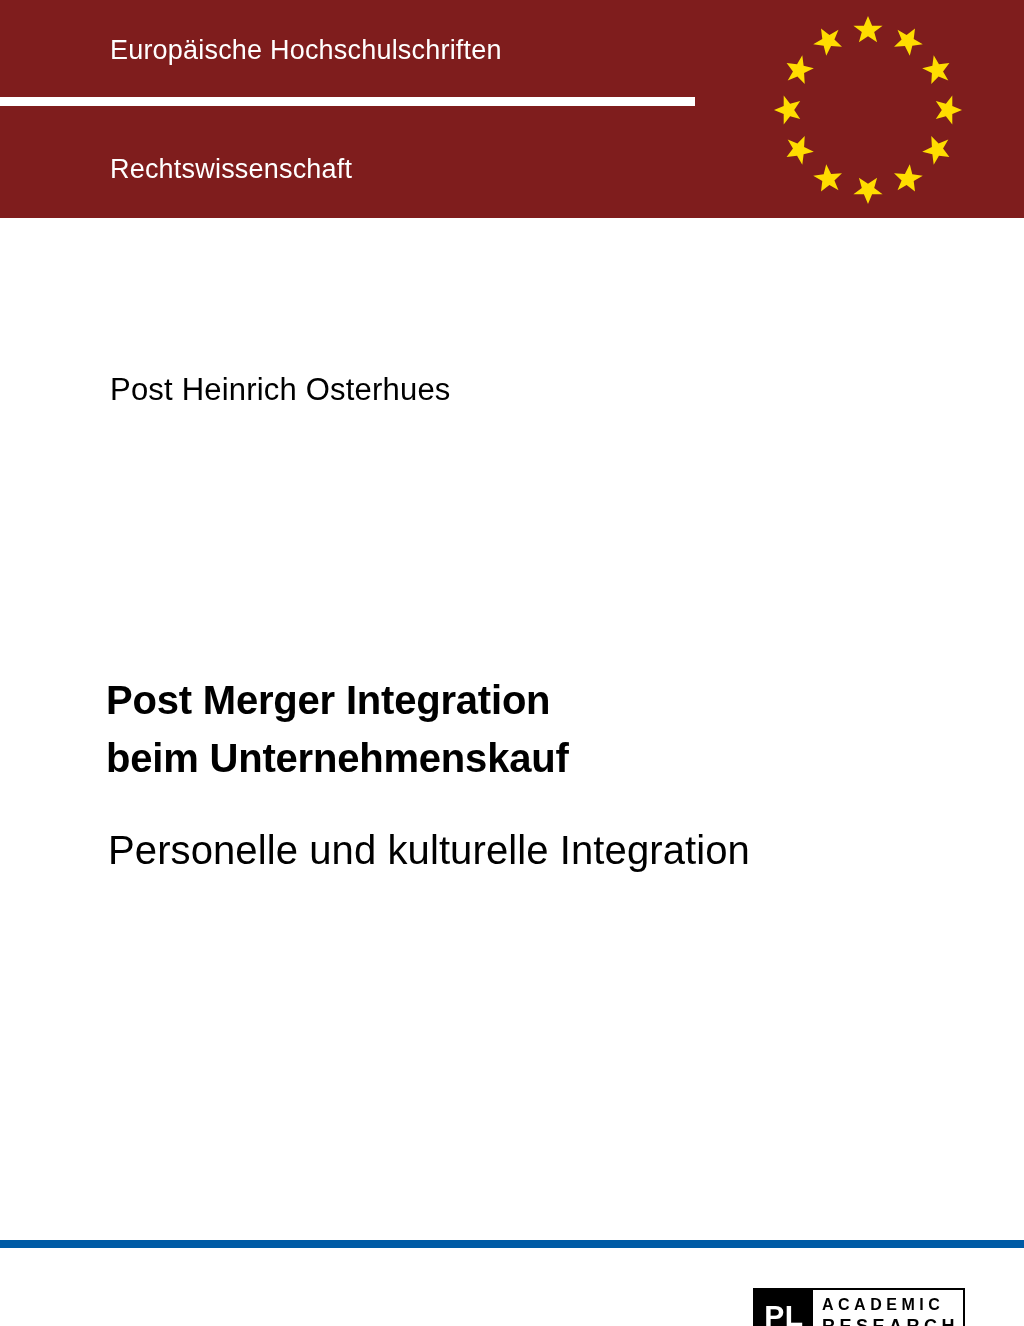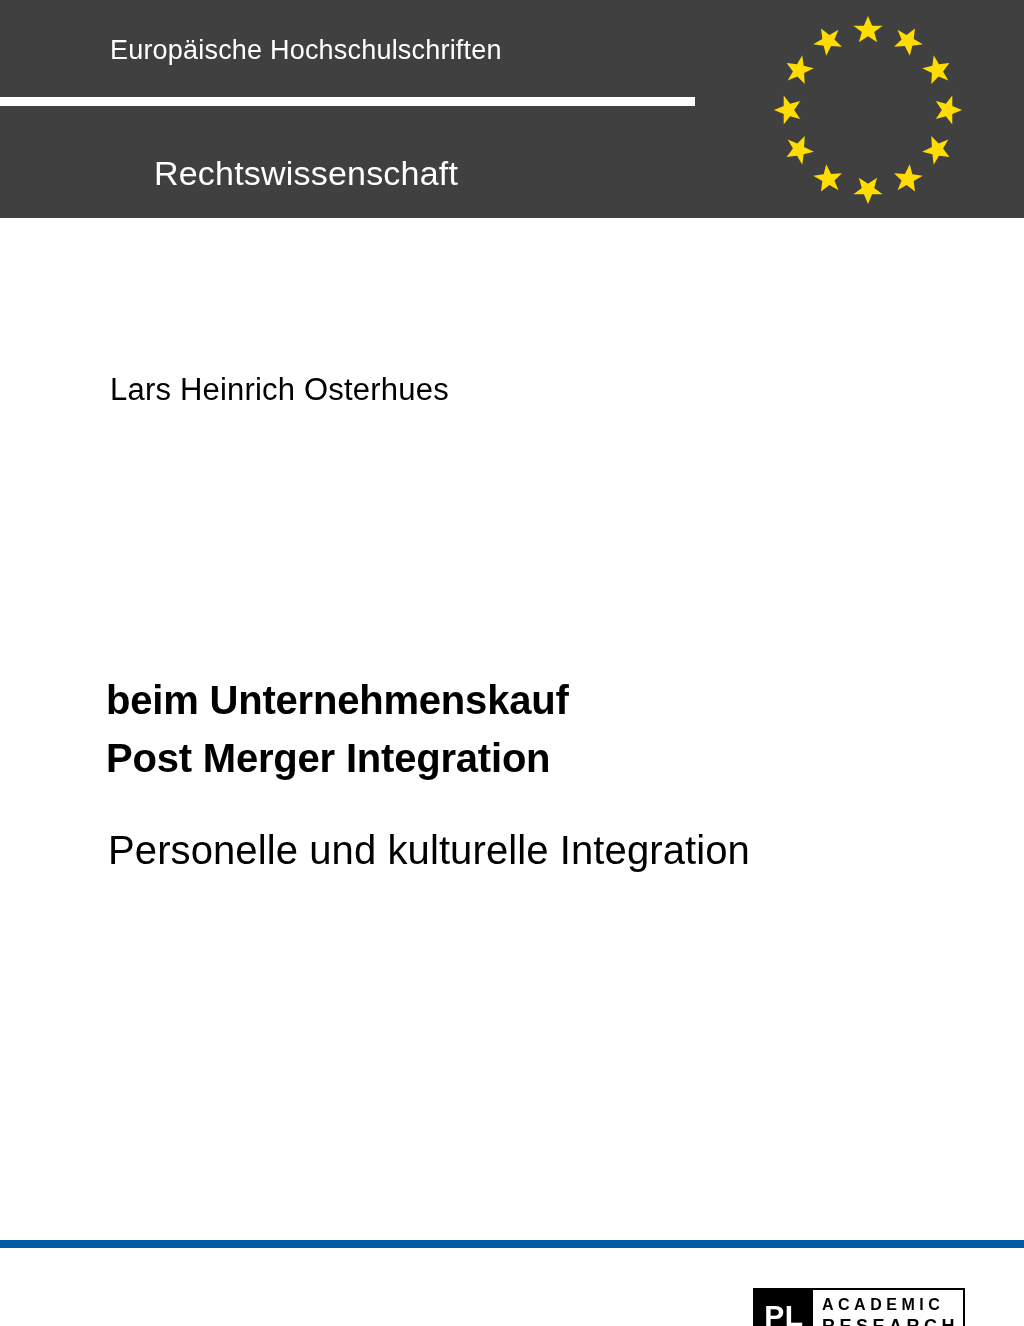--- a/index.html
+++ b/index.html
@@ -15,21 +15,21 @@
     position: relative;
   }
 
   
   .header {
     position: absolute;
     top: 0;
     left: 0;
     width: 1024px;
     height: 218px;
-    background: #404040;
+    background: #7f1d1d;
   }
   .series-title {
     position: absolute;
     left: 110px;
     top: 35px;
     font-size: 27px;
     color: #ffffff;
     letter-spacing: 0.2px;
   }
   .header-rule {
@@ -37,24 +37,23 @@
     left: 0;
     top: 97px;
     width: 695px;
     height: 9px;
     background: #ffffff;
   }
   .series-subject {
     position: absolute;
     left: 110px;
     top: 154px;
-    font-size: 34px;
+    font-size: 27px;
     color: #ffffff;
     letter-spacing: 0.2px;
-    margin-left: 44px;
   }
 
   
   .eu-stars {
     position: absolute;
     left: 762px;
     top: 14px;
     width: 212px;
     height: 192px;
   }
@@ -195,25 +194,25 @@
             </g>
           <g transform="rotate(330) translate(0,-80)">
               <polygon points="0,-14 4.1,-4.3 14.6,-4.3 6.2,2.1 9.1,12.2 0,6.2 -9.1,12.2 -6.2,2.1 -14.6,-4.3 -4.1,-4.3"></polygon>
             </g>
         </g>
       </g>
     </svg>
   </div>
 </div>
 
-<div class="author">Lars Heinrich Osterhues</div>
+<div class="author">Post Heinrich Osterhues</div>
 
 <div class="booktitle">
+  <div>Post Merger Integration</div>
   <div>beim Unternehmenskauf</div>
-  <div>Post Merger Integration</div>
 </div>
 
 <div class="subtitle">Personelle und kulturelle Integration</div>
 
 <div class="footer-rule"></div>
 
 <div class="publisher-logo">
   <div class="logo-pl">PL</div>
   <div class="logo-words">
     <div class="logo-academic">ACADEMIC</div>

